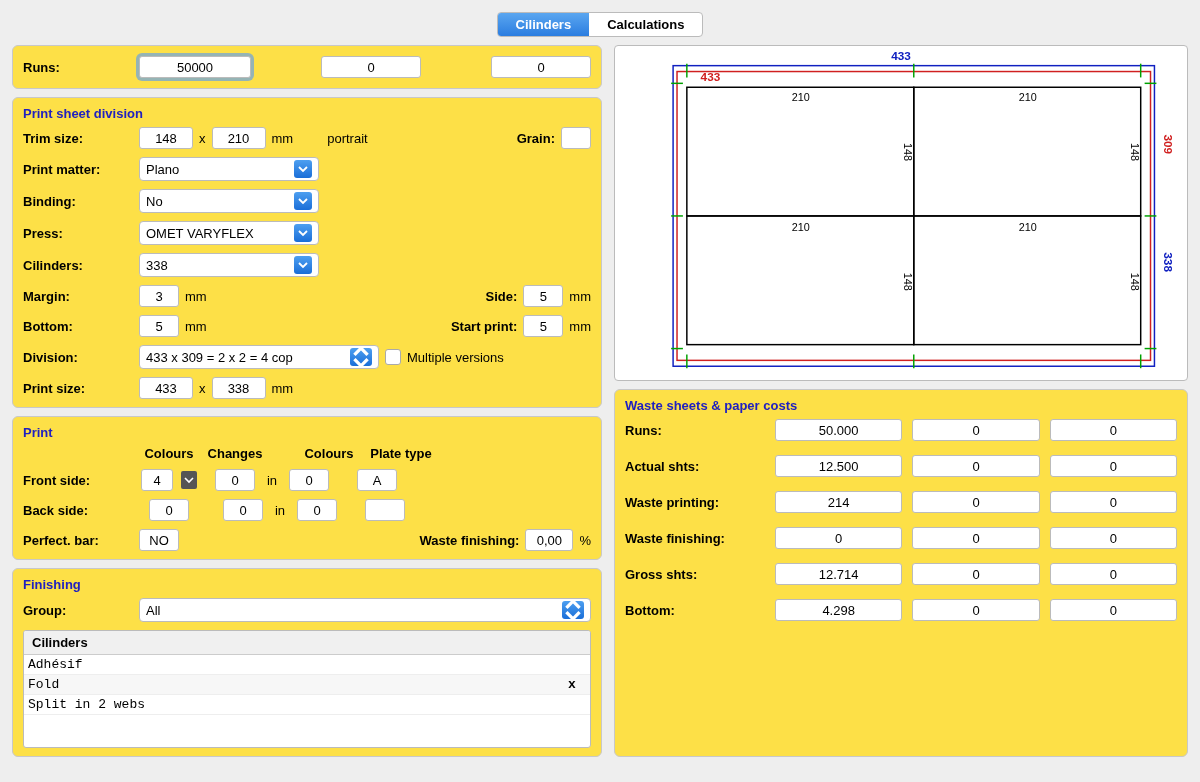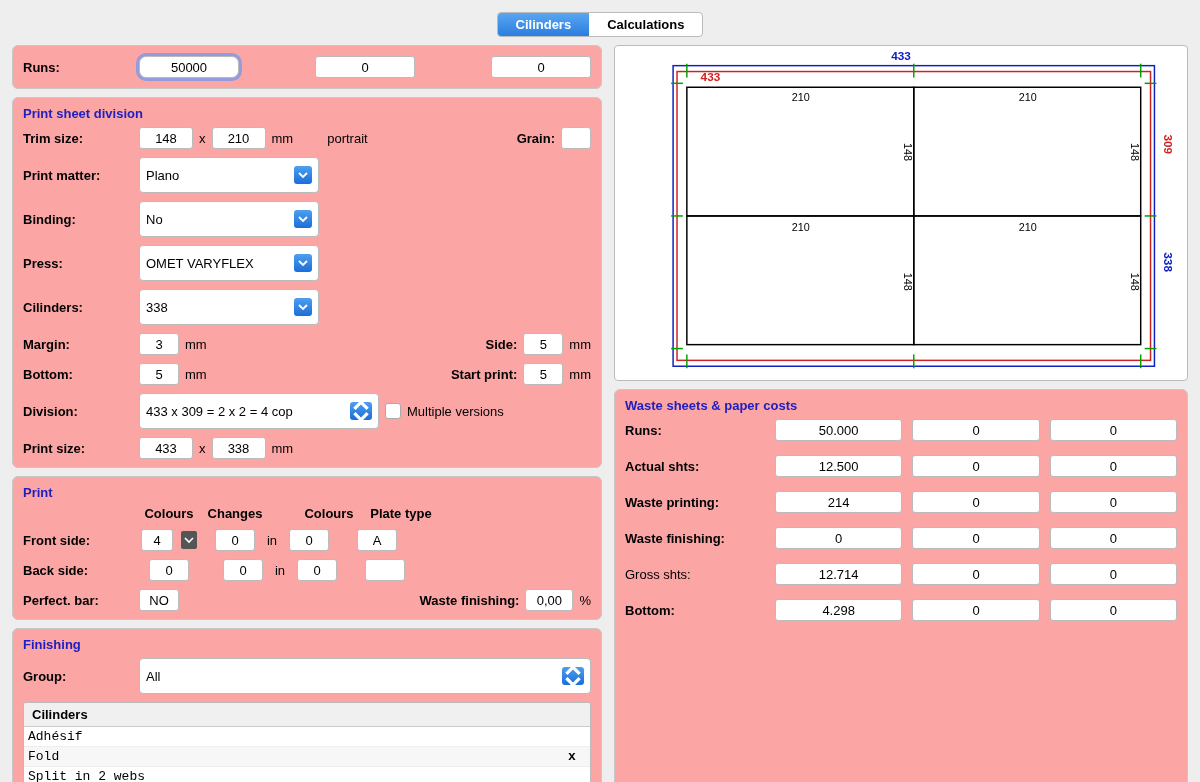--- a/index.html
+++ b/index.html
@@ -27,21 +27,21 @@
 .segmented-inner > div {
   padding: 4px 18px;
   font-weight: bold;
   cursor: pointer;
 }
 .segmented-inner .active {
   background: linear-gradient(#5aa6f0, #2b7de0);
   color: #fff;
 }
 .panel {
-  background: #fca5a5;
+  background: #fde047;
   border: 1px solid #c8c8c8;
   border-radius: 6px;
   padding: 8px 10px;
 }
 .main {
   display: flex;
   gap: 12px;
 }
 .left { width: 590px; display: flex; flex-direction: column; gap: 8px; }
 .right { flex: 1; display: flex; flex-direction: column; gap: 8px; }
@@ -56,21 +56,21 @@
   padding: 2px 4px;
   font-size: 13px;
   text-align: center;
   height: 22px;
 }
 .select {
   background: #fff;
   border: 1px solid #bbb;
   border-radius: 4px;
   padding: 2px 6px;
-  height: 36px;
+  height: 24px;
   display: flex;
   align-items: center;
   justify-content: space-between;
   cursor: pointer;
   position: relative;
   gap: 6px;
 }
 .select-arrow {
   width: 18px;
   height: 18px;
@@ -126,21 +126,21 @@
   </div>
 </div>
 
 <div class="main">
 
   <div class="left">
 
     <div class="panel" style="padding:10px;">
       <div class="row" style="margin:0;">
         <label class="lbl">Runs:</label>
-        <input type="text" class="input focus-ring" style="width: 100px; border-radius: 7px;" value="50000">
+        <input type="text" class="input focus-ring" style="width: 112px;" value="50000">
         <div style="flex:1"></div>
         <input type="text" class="input" style="width: 100px;" value="0">
         <div style="flex:1"></div>
         <input type="text" class="input" style="width: 100px;" value="0">
       </div>
     </div>
 
     <div class="panel">
       <div class="section-title">Print sheet division</div>
 
@@ -391,21 +391,21 @@
         <input type="text" class="input" value="0" style="">
         <input type="text" class="input" value="0" style="">
       </div>
       <div class="waste-row">
         <span style="font-weight:bold">Waste finishing:</span>
         <input type="text" class="input" value="0" style="">
         <input type="text" class="input" value="0" style="">
         <input type="text" class="input" value="0" style="">
       </div>
       <div class="waste-row">
-        <span style="font-weight:normal">Gross shts:</span>
+        <span style="font-weight:bold">Gross shts:</span>
         <input type="text" class="input" value="12.714" style="">
         <input type="text" class="input" value="0" style="">
         <input type="text" class="input" value="0" style="">
       </div>
       <div class="waste-row" style="margin-bottom:0">
         <span style="font-weight:bold">Bottom:</span>
         <input type="text" class="input" value="4.298" style="">
         <input type="text" class="input" value="0" style="">
         <input type="text" class="input" value="0" style="">
       </div>

